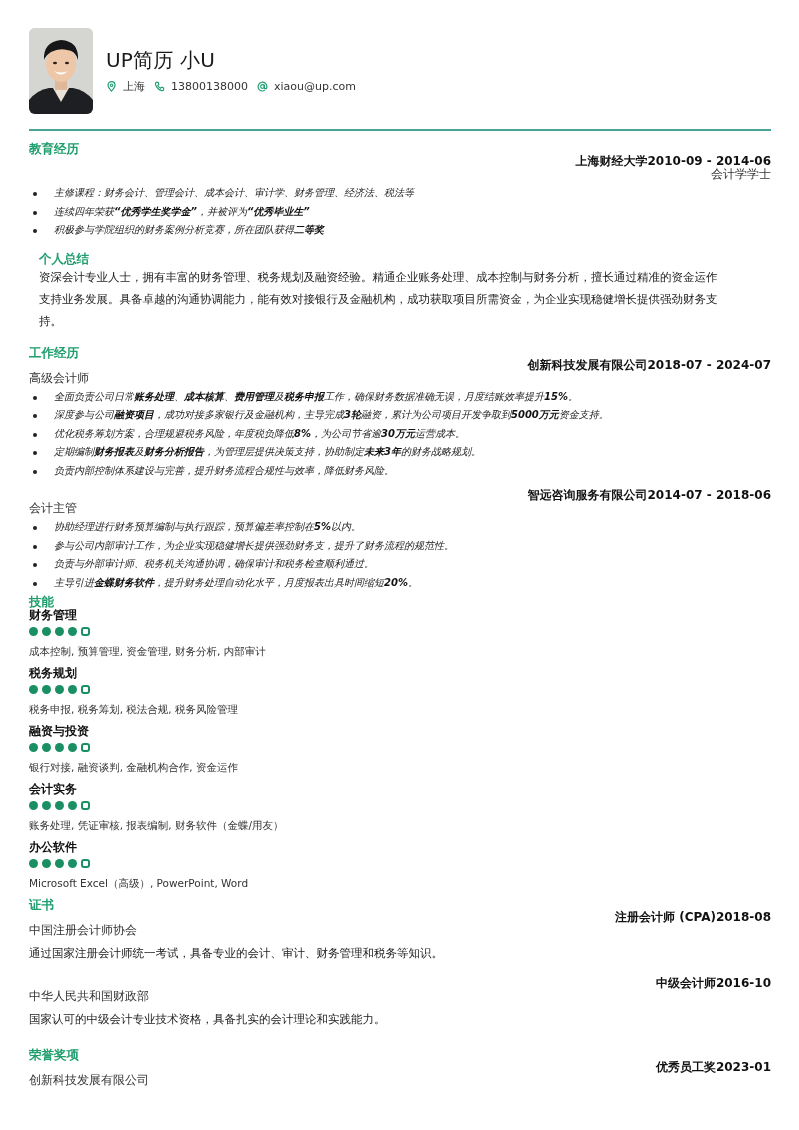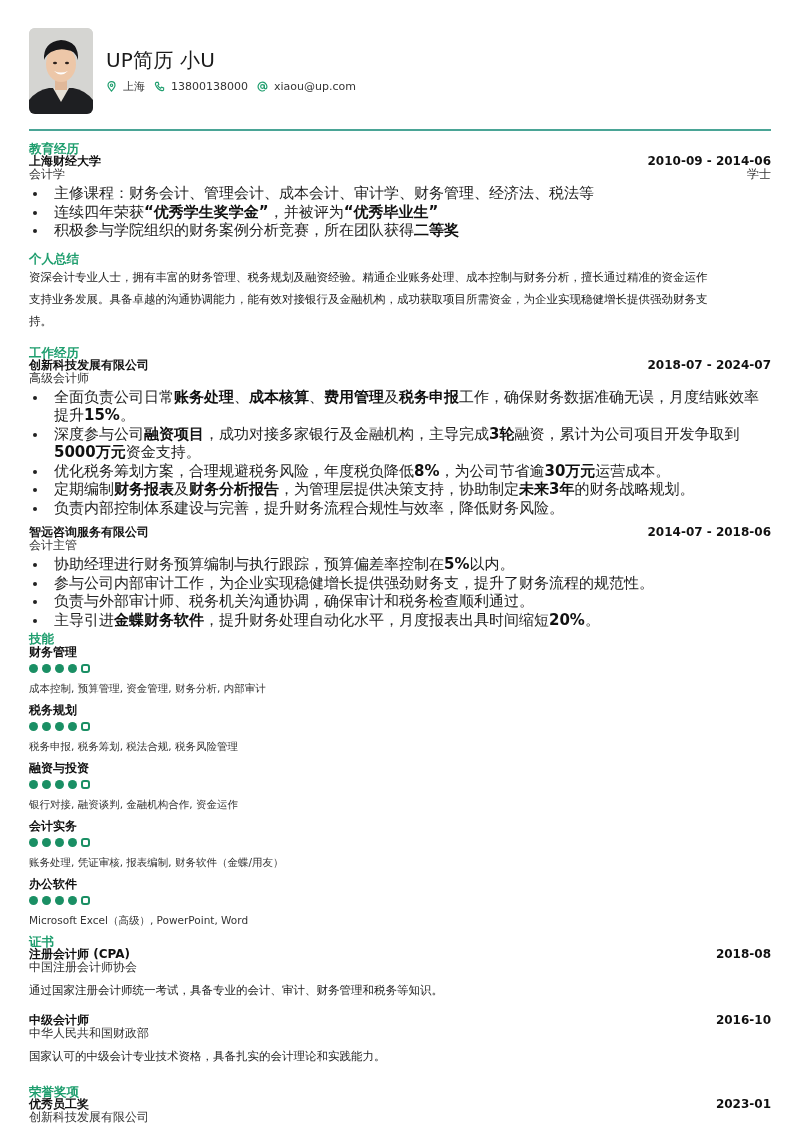--- a/index.html
+++ b/index.html
@@ -8,26 +8,26 @@
   .page { position: absolute; left: 29px; top: 0; width: 742px; }
   .header { position: relative; height: 130px; }
   .photo { position: absolute; left: 0; top: 28px; width: 64px; height: 86px; border-radius: 6px; overflow: hidden; background: #d6d6d4; }
   .name { position: absolute; left: 77px; top: 47px; font-size: 20px; font-weight: 500; color: #1a1a1a; letter-spacing: 0.2px; }
   .contacts { position: absolute; left: 77px; top: 79px; display: flex; align-items: center; font-size: 11px; color: #333; }
   .contact { display: flex; align-items: center; margin-right: 9px; }
   .contact svg { width: 11px; height: 11px; margin-right: 6px; }
   .divider { position: absolute; left: 0; top: 129px; width: 742px; height: 1.5px; background: #4aa596; }
 
   .section-title { font-size: 12.5px; font-weight: bold; color: #1f9e6e; line-height: 13px; }
-  .row { display: flex; justify-content: space-between; align-items: flex-start; }
+  .row { display: flex; justify-content: flex-end; align-items: flex-start; }
   .entry-title { font-size: 12px; font-weight: bold; color: #111; line-height: 13px; }
   .entry-date { font-size: 12px; font-weight: bold; color: #111; line-height: 13px; }
   .entry-sub { font-size: 12px; color: #333; line-height: 12px; }
   ul.bullets { list-style: none; margin-top: 4px; }
-  ul.bullets li { position: relative; padding-left: 25px; font-size: 15px; color: #222; line-height: 18.5px; }
+  ul.bullets li { position: relative; padding-left: 25px; font-size: 10px; color: #222; line-height: 18.5px; font-style: italic; }
   ul.bullets li::before { content: ""; position: absolute; left: 4px; top: 8px; width: 4px; height: 4px; border-radius: 50%; background: #222; }
   b { font-weight: bold; color: #111; }
   .summary { font-size: 11.5px; line-height: 22px; color: #222; margin-top: 1px; width: 742px; }
   .skill-name { font-size: 12px; font-weight: bold; color: #111; line-height: 14px; }
   .dots { display: flex; margin-top: 5px; }
   .dot { width: 9px; height: 9px; border-radius: 50%; margin-right: 4px; }
   .dot.on { background: #1a8f64; }
   .dot.off { border: 2px solid #1a8f64; border-radius: 3px; background: #fff; }
   .skill-desc { font-size: 10.5px; color: #333; margin-top: 9px; line-height: 13px; }
   .cert-desc { font-size: 11.5px; color: #222; margin-top: 10px; line-height: 14px; }
@@ -87,21 +87,21 @@
       <div class="entry-sub">会计学</div>
       <div class="entry-sub">学士</div>
     </div>
     <ul class="bullets">
         <li>主修课程：财务会计、管理会计、成本会计、审计学、财务管理、经济法、税法等</li>
         <li>连续四年荣获<b>“优秀学生奖学金”</b>，并被评为<b>“优秀毕业生”</b></li>
         <li>积极参与学院组织的财务案例分析竞赛，所在团队获得<b>二等奖</b></li>
       </ul>
   </div>
 
-  <div style="margin-top:12px;">
+  <div style="margin-top:12px;margin-left:10px;">
     <div class="section-title">个人总结</div>
     <div class="summary">
       <div>资深会计专业人士，拥有丰富的财务管理、税务规划及融资经验。精通企业账务处理、成本控制与财务分析，擅长通过精准的资金运作</div>
       <div>支持业务发展。具备卓越的沟通协调能力，能有效对接银行及金融机构，成功获取项目所需资金，为企业实现稳健增长提供强劲财务支</div>
       <div>持。</div>
     </div>
   </div>
 
   <div style="margin-top:14px;">
     <div class="section-title">工作经历</div>

